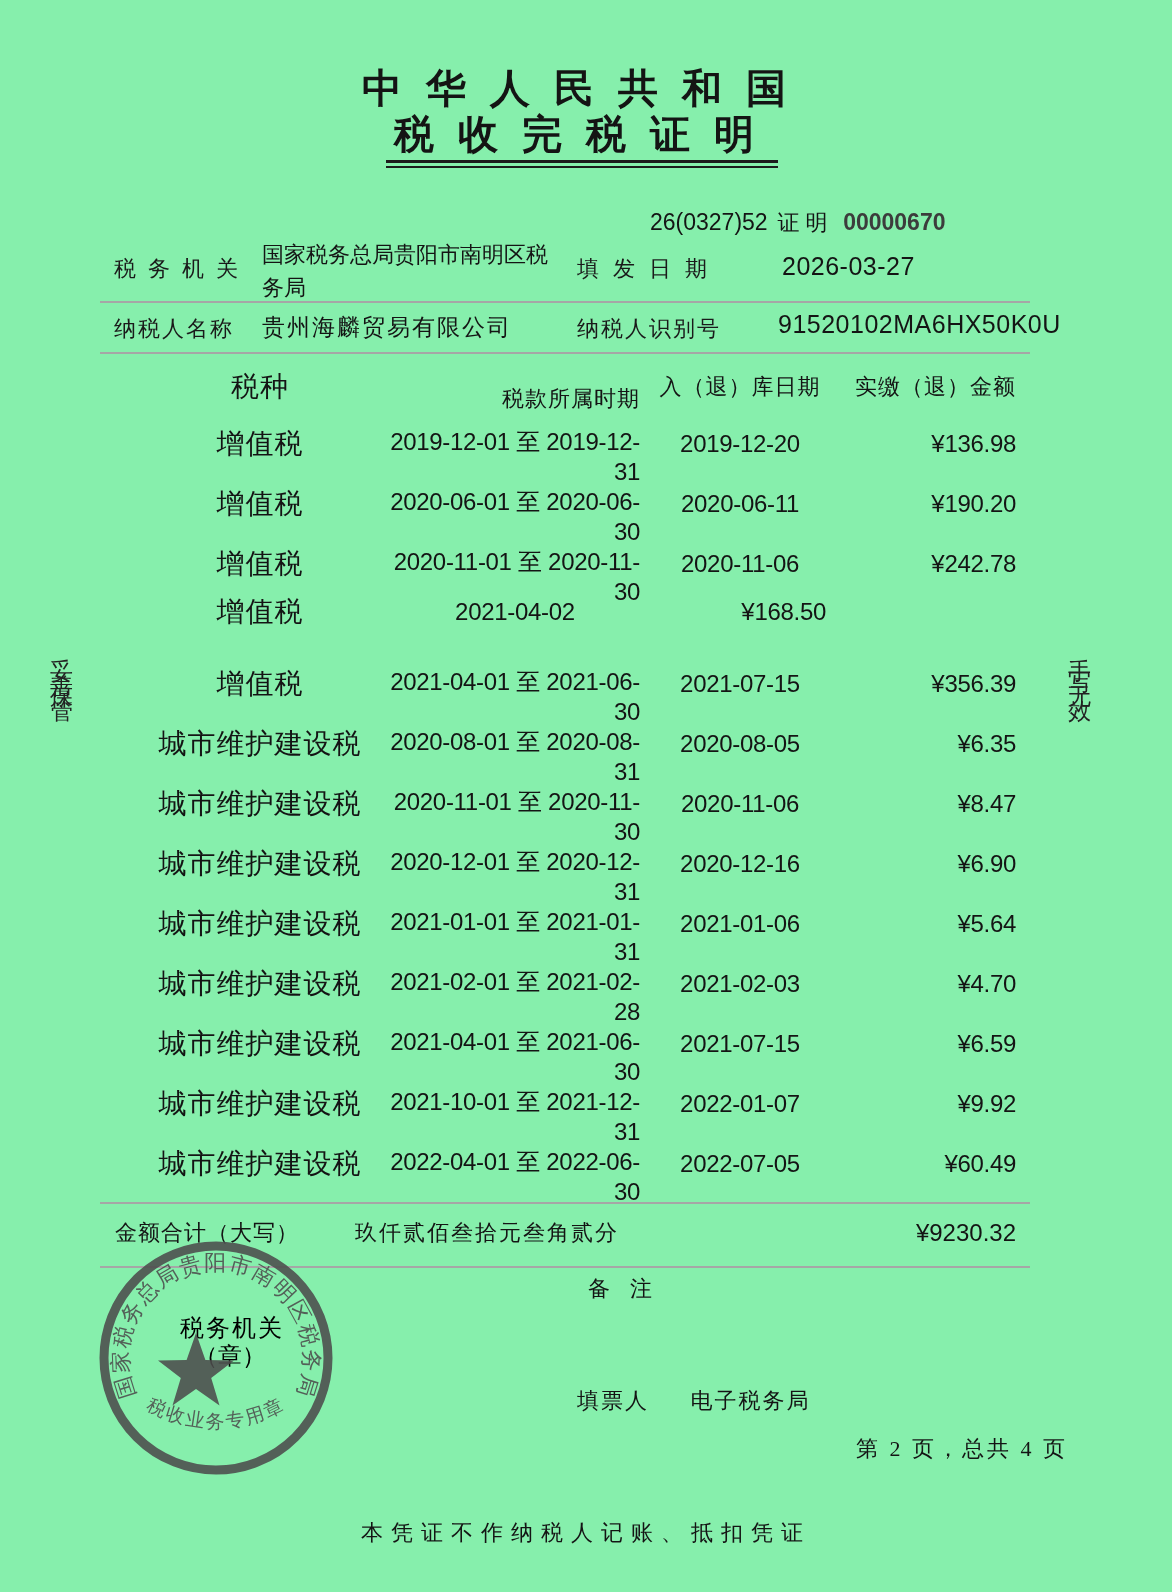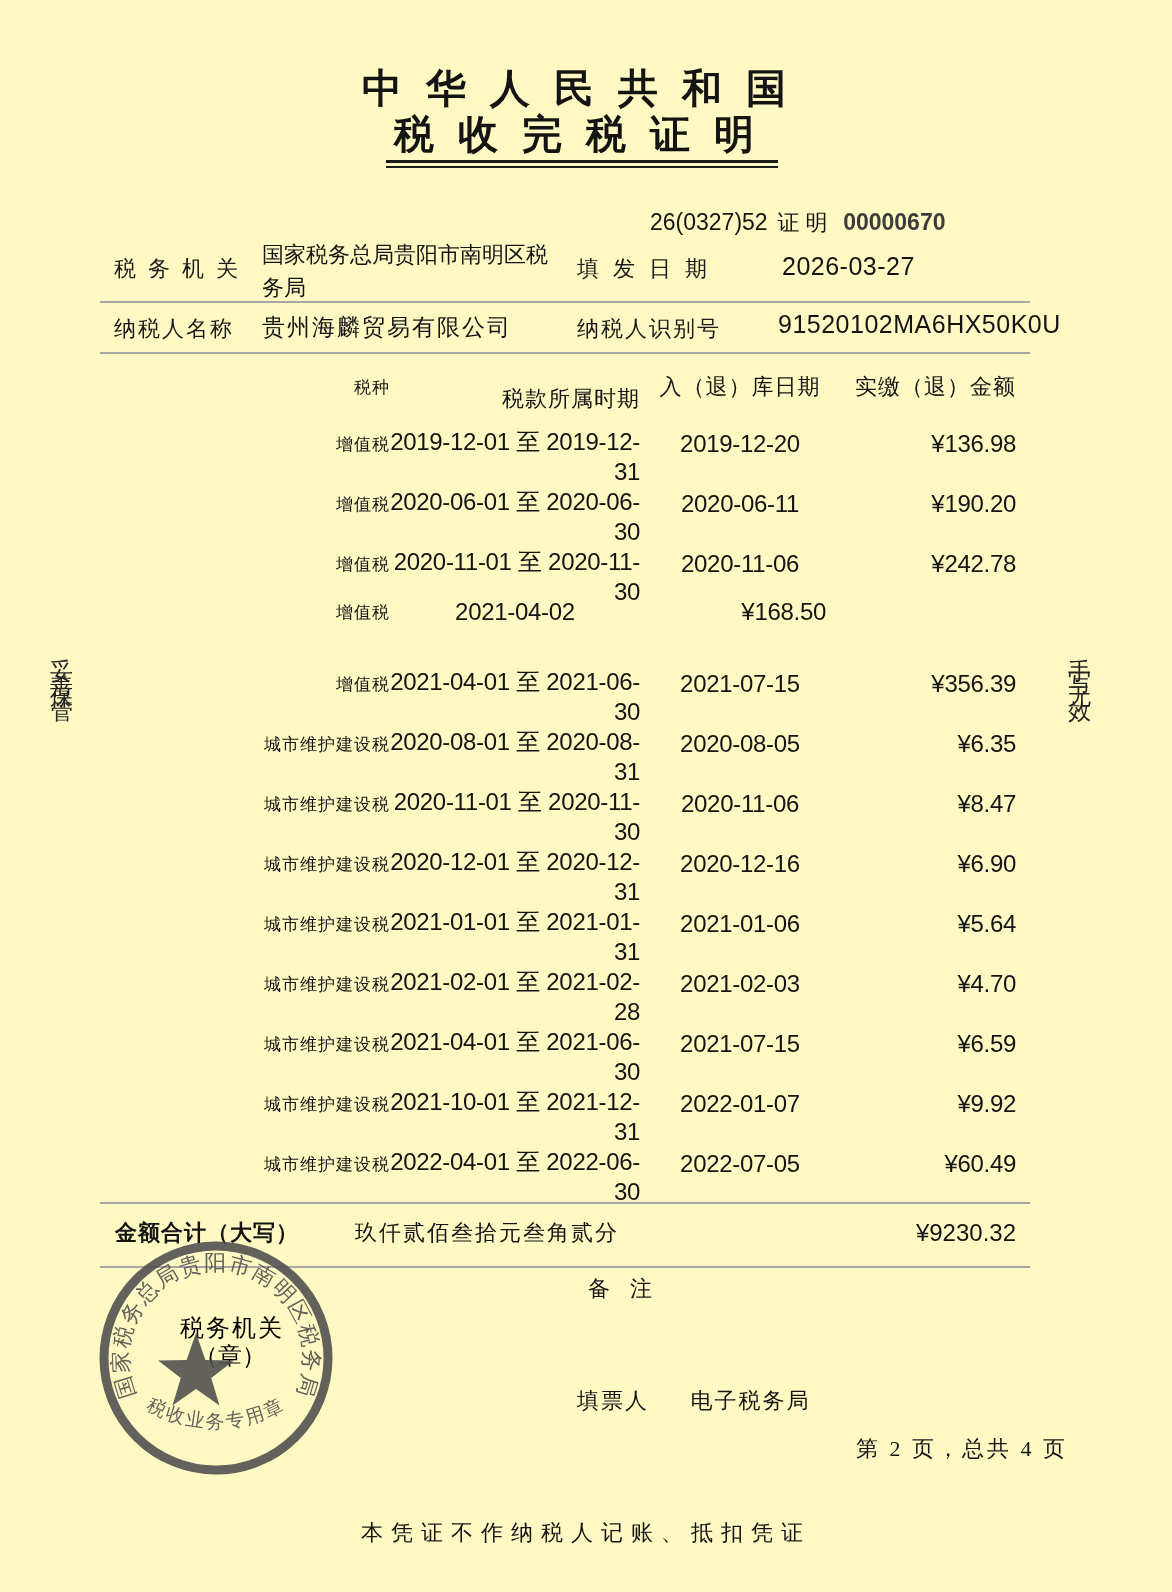--- a/index.html
+++ b/index.html
@@ -1,19 +1,19 @@
 <!DOCTYPE html>
 <html><head>
 <meta charset="utf-8">
 <style>
   * { margin:0; padding:0; box-sizing:border-box; }
   html,body { background:#e8e8e8; }
   .page {
     position:relative; width:1172px; height:1592px; margin:0 auto;
-    background:#fef9c3; overflow:hidden; color:#141414;
+    background:#86efac; overflow:hidden; color:#141414;
     font-family:"Liberation Serif", serif;
   }
   
   .title-line { position:absolute; left:0; width:100%; text-align:center;
     font-weight:bold; font-size:40px; line-height:46px; letter-spacing:24px; }
   .title-1 { top:66px; }
   .title-2 { top:112px; }
   .title-underline { position:absolute; top:160px; left:386px; width:392px; height:8px;
     border-top:3px solid #1c1c1c; border-bottom:2px solid #1c1c1c; }
   
@@ -33,30 +33,30 @@
   .taxpayer-value { top:312px; left:262px; font-size:23px; letter-spacing:2px; }
   .taxid-label { top:314px; left:577px; letter-spacing:2px; }
   .taxid-value { top:310px; left:778px; }
   .hrule { position:absolute; left:100px; width:930px; height:2px; background:#a6a6a6; }
   .hr-1 { top:301px; } .hr-2 { top:352px; } .hr-3 { top:1202px; } .hr-4 { top:1266px; }
   
   .thead, .trow { display:grid; grid-template-columns:290px 250px 200px 190px; align-items:center; }
   .thead { position:absolute; top:360px; left:100px; width:930px; height:38px; font-size:22px; }
   .tbody { position:absolute; top:402px; left:100px; width:930px; }
   .trow { height:60px; }
-  .c1 { padding-left:30px; text-align:right; font-size:17px; letter-spacing:1px; }
+  .c1 { padding-left:30px; text-align:center; font-size:28px; letter-spacing:1px; }
   .c2 { text-align:right;margin-top:24px; }
   .c3 { text-align:center; }
   .c4 { text-align:right; padding-right:14px; }
   .thead .c2, .thead .c3, .thead .c4 { font-size:22px; letter-spacing:1px; }
   .trow .c2, .trow .c3, .trow .c4 { font-family:"Liberation Sans", sans-serif; font-size:24px; letter-spacing:-0.3px; }
   
   .total-row { position:absolute; top:1204px; left:100px; width:930px; height:58px;
     display:grid; grid-template-columns:255px 420px 255px; align-items:center; }
-  .total-label { padding-left:15px; font-size:22px; letter-spacing:1px;font-weight:bold; }
+  .total-label { padding-left:15px; font-size:22px; letter-spacing:1px; }
   .total-words { font-size:22px; letter-spacing:2px; }
   .total-amount { text-align:right; padding-right:14px; font-family:"Liberation Sans", sans-serif; font-size:24px; }
   
   .remark-label { position:absolute; top:1274px; left:588px; font-size:22px; letter-spacing:20px; }
   .filler-row { position:absolute; top:1386px; left:577px; font-size:22px; }
   .filler-label { letter-spacing:2px; margin-right:36px; }
   .filler-value { letter-spacing:2px; }
   .page-info { position:absolute; top:1434px; left:856px; font-size:22px; letter-spacing:3px; }
   .footer-note { position:absolute; top:1518px; left:0; width:100%; text-align:center;
     font-size:22px; letter-spacing:8px; }

